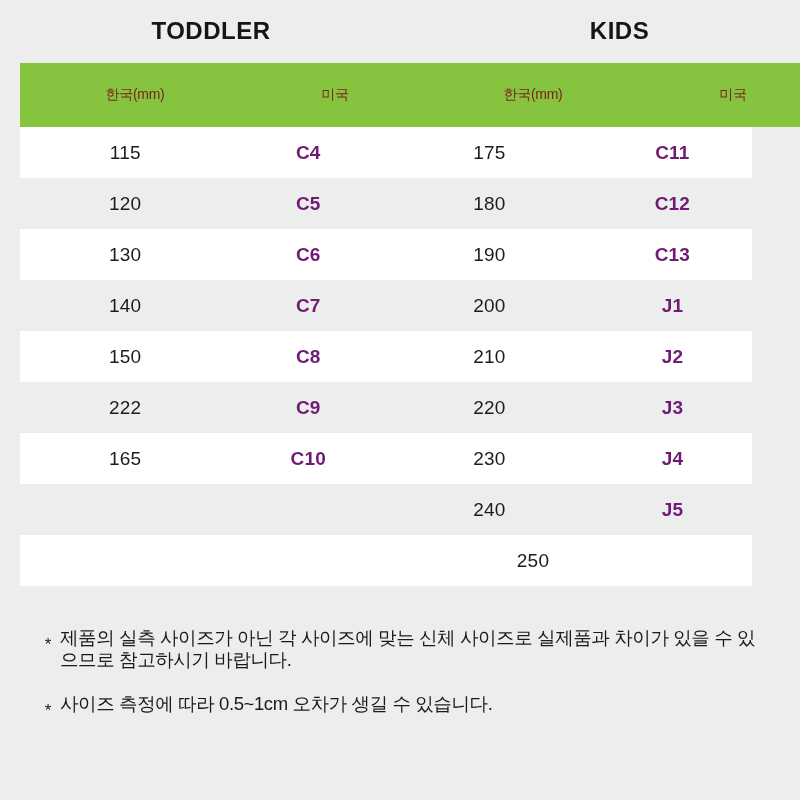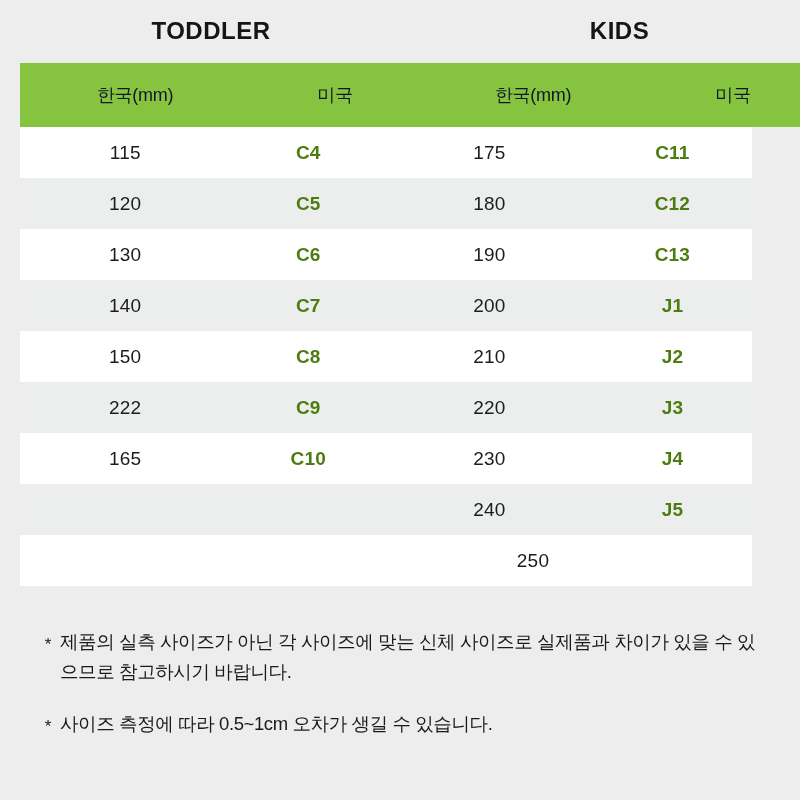--- a/index.html
+++ b/index.html
@@ -52,22 +52,22 @@
     position: absolute;
     top: 63px;
     left: 0;
     width: 800px;
     height: 64px;
     background: #86c440;
     display: flex;
     align-items: center;
   }
   .header-cell {
-    font-size: 18px;
-    color: #0f172a;
+    font-size: 14px;
+    color: #7f1d1d;
     text-align: center;
     letter-spacing: -0.3px;
   }
 
   
   .table-body {
     position: absolute;
     top: 127px;
     left: 0;
     width: 732px;
@@ -90,21 +90,21 @@
   .c-us-2  { width: 174px; text-align: center; }
 
   .val-kr {
     font-size: 19px;
     color: #1c1c1c;
     letter-spacing: 0.2px;
   }
   .val-us {
     font-size: 19px;
     font-weight: bold;
-    color: #4d7c0f;
+    color: #701a75;
     letter-spacing: 0.2px;
   }
 
   
   .notes {
     position: absolute;
     top: 589px;
     left: 0;
     width: 800px;
     height: 211px;
@@ -122,21 +122,21 @@
     width: 24px;
     font-size: 17px;
     line-height: 34px;
     color: #1a1a1a;
     text-align: center;
     padding-top: 1px;
   }
   .note-text {
     flex: 1 1 auto;
     font-size: 18.5px;
-    line-height: 30px;
+    line-height: 22px;
     color: #1a1a1a;
     letter-spacing: -0.4px;
     max-width: 700px;
   }
 </style>
 </head>
 <body>
 
 <div class="chart-wrap">
 

